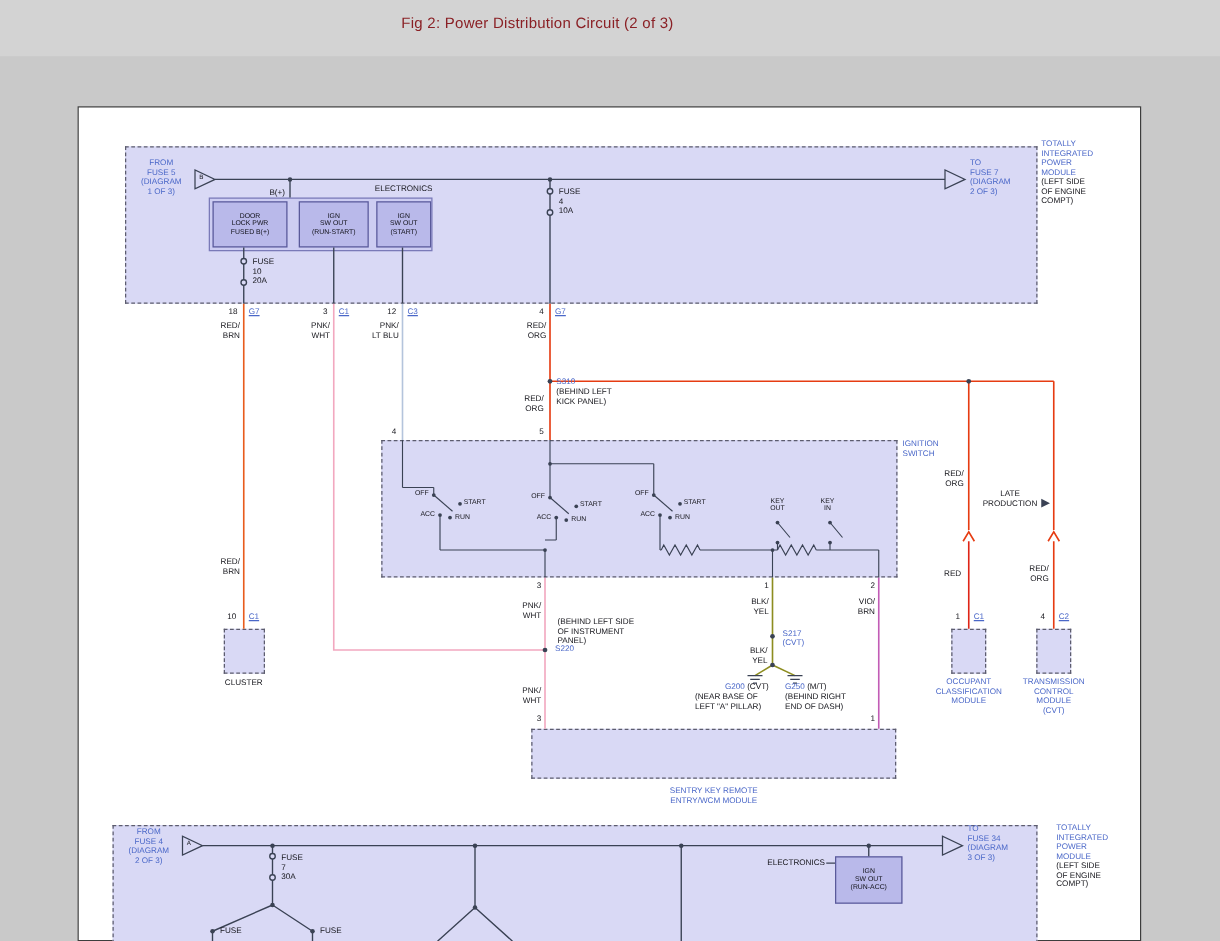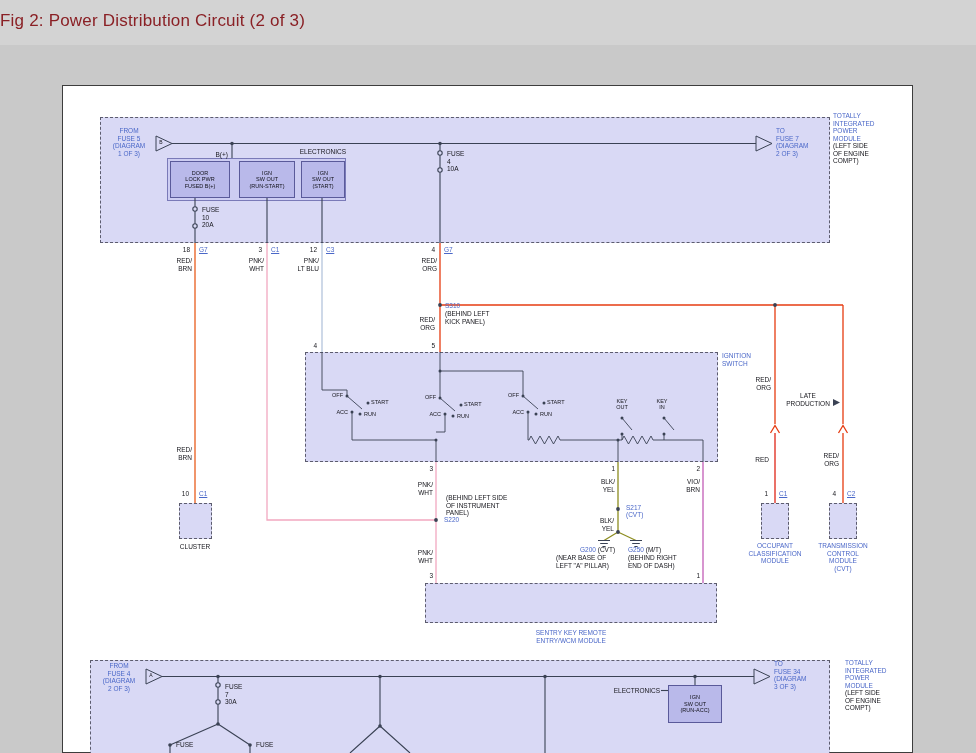--- a/index.html
+++ b/index.html
@@ -1,20 +1,20 @@
 <!DOCTYPE html>
 <html style="--canvas_bg: #c9c9c9; --header_bg: #d3d3d3; --title_color: #8a2025; --page_bg: #ffffff; --page_border: #3d3d3d; --module_fill: #d9d9f5; --module_border: #5c5c6e; --container_fill: #cdcdf2; --container_border: #7a7ab8; --inner_box_fill: #b9b9ea; --inner_box_border: #5a5a9a; --blue_text: #4a67c8; --black_text: #16161c; --wire_dark: #3a4254; --wire_red_brn: #e85c1d; --wire_pnk_wht: #f2a8c0; --wire_pnk_lt_blu: #b4c4dc; --wire_red_org: #e63c12; --wire_red: #df2517; --wire_blk_yel: #8d8d20; --wire_vio_brn: #c25cb6;"><head>
 <meta charset="utf-8">
 <style>
   *{margin:0;padding:0;box-sizing:border-box}
   html,body{background:var(--canvas_bg,#c9c9c9)}
   body{font-family:"Liberation Sans",sans-serif}
   .canvas{position:relative;width:976px;height:753px;overflow:hidden;background:var(--canvas_bg,#c9c9c9)}
   .titlebar{position:absolute;left:0;top:0;width:976px;height:45px;background:var(--header_bg,#d3d3d3)}
-  .title{position:absolute;left:0;top:11px;width:860px;text-align:left;font-size:17px;letter-spacing:.2px;color:var(--title_color,#8a2025)}
+  .title{position:absolute;left:0;top:11px;width:860px;text-align:center;font-size:12px;letter-spacing:.2px;color:var(--title_color,#8a2025)}
   .page{position:absolute;left:62px;top:85px;width:851px;height:668px;background:var(--page_bg,#fff);border:1px solid var(--page_border,#3d3d3d)}
   .layer{position:absolute;left:0;top:0;width:976px;height:753px}
   svg.wires{position:absolute;left:0;top:0;pointer-events:none}
   .dbox{position:absolute;background:var(--module_fill,#d9d9f5);border:1px dashed var(--module_border,#5c5c6e)}
   .cbox{position:absolute;background:var(--container_fill,#cdcdf2);border:1px solid var(--container_border,#7a7ab8)}
   .sbox{position:absolute;background:var(--inner_box_fill,#b9b9ea);border:1px solid var(--inner_box_border,#5a5a9a);display:flex;align-items:center;justify-content:center;text-align:center;font-size:5.5px;line-height:1.2;color:#101018}
   .sbox span{white-space:pre-line}
   .L{position:absolute;font-size:6.5px;line-height:1.16;white-space:pre-line;color:var(--black_text,#16161c)}
   .blue{color:var(--blue_text,#4a67c8)}
   .conn{color:var(--blue_text,#4a67c8);text-decoration:underline}

